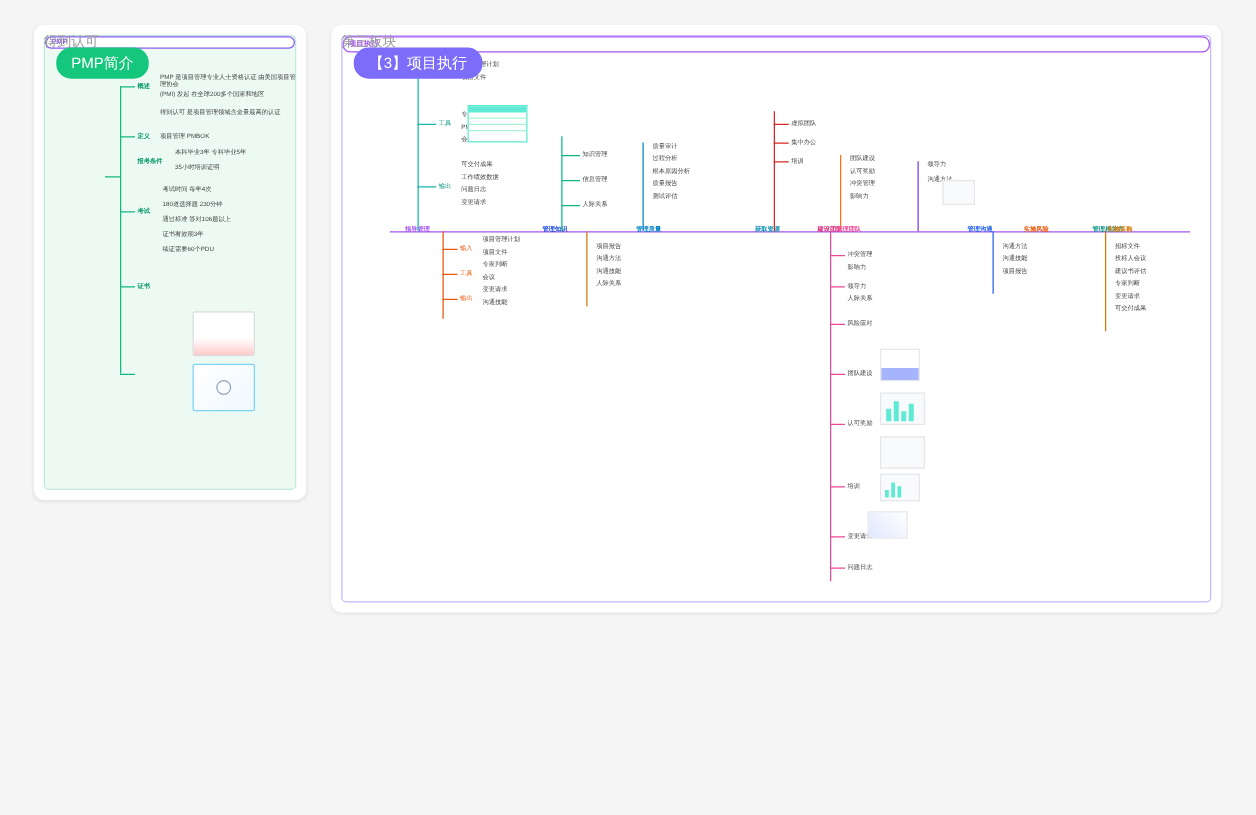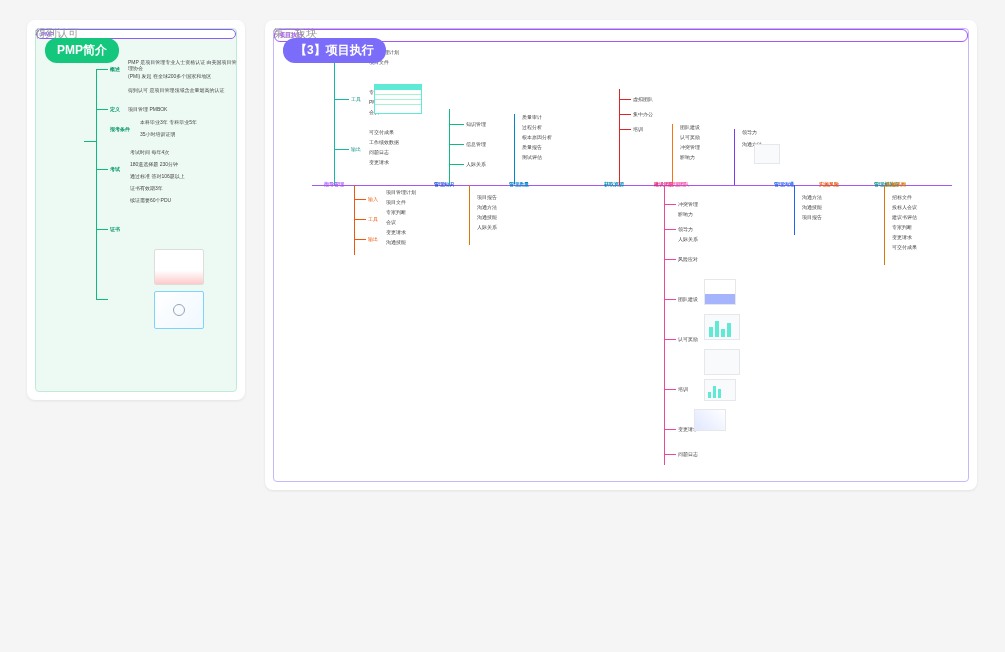--- a/index.html
+++ b/index.html
@@ -2,21 +2,21 @@
 <html><head>
 <meta charset="utf-8">
 <style>
 *{margin:0;padding:0;box-sizing:border-box}
 body{background:#f5f5f5;font-family:Arial,sans-serif;width:1005px;height:652px;overflow:hidden;position:relative}
 .container{display:flex;gap:20px;padding:20px 27px;align-items:flex-start}
 .card{background:#fff;border-radius:8px;box-shadow:0 1px 3px rgba(0,0,0,0.08);position:relative;overflow:hidden}
 .card-left{width:218px;height:380px}
 .card-right{width:712px;height:470px}
 .section-label{position:absolute;top:6px;left:8px;font-size:11px;color:#999;z-index:2}
-.tag{position:absolute;top:18px;left:18px;padding:4px 12px;border-radius:12px;color:#fff;font-size:12px;font-weight:700;z-index:3}
+.tag{position:absolute;top:18px;left:18px;padding:4px 12px;border-radius:12px;color:#fff;font-size:12px;font-weight:400;z-index:3}
 .tag-green{background:#15c77c}
 .tag-purple{background:#7c6cfa}
 .mindmap-bg{position:absolute;top:8px;left:8px;right:8px;bottom:8px;border-radius:4px}
 .bg-green{background:#edfaf4;border:1px solid #c0ead7}
 .bg-purple{background:#fff;border:1px solid #c5b8ff}
 .node{position:absolute;font-size:5px;line-height:1.2;color:#444;white-space:nowrap}
 .root{padding:1px 4px;border-radius:6px;font-size:6px;font-weight:bold}
 .root-g{background:#fff;border:1px solid #8b5cf6;color:#8b5cf6}
 .root-p{background:#fff;border:1px solid #a855f7;color:#a855f7}
 .line{position:absolute;background:#999;height:1px}

